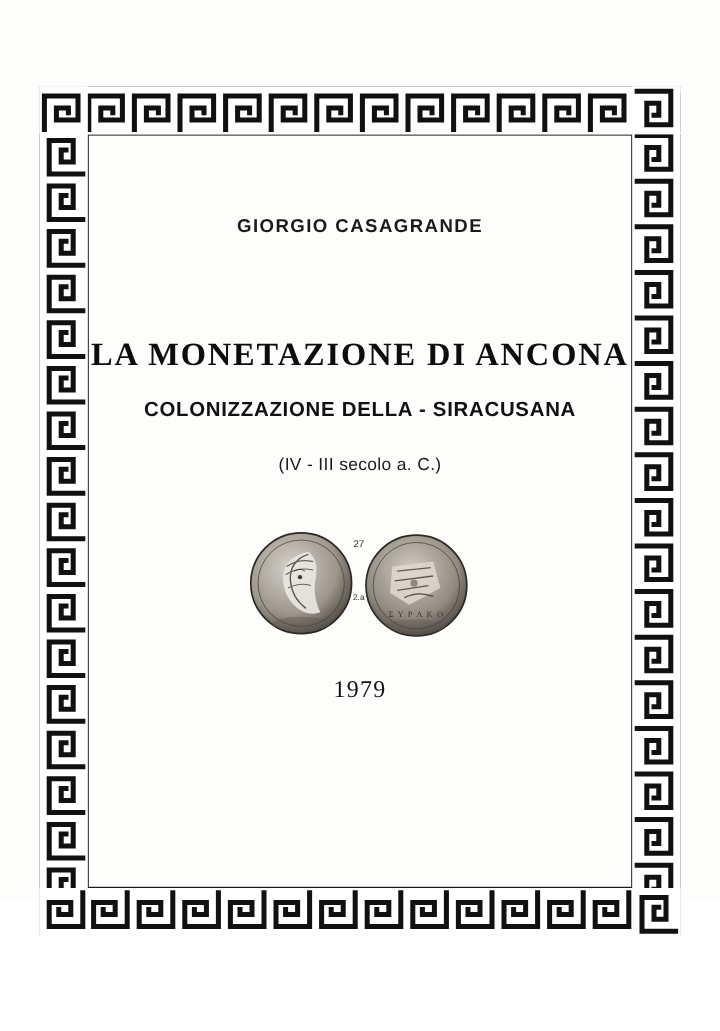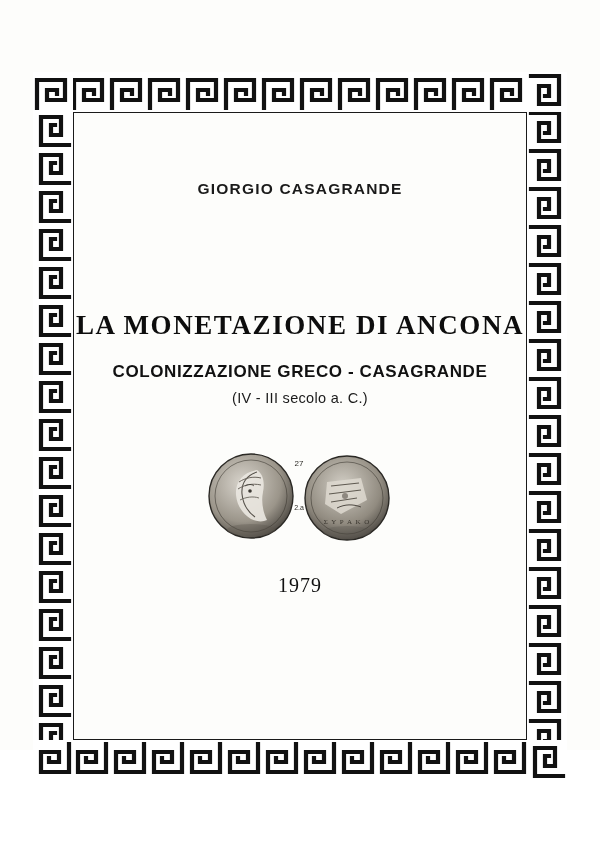--- a/index.html
+++ b/index.html
@@ -86,38 +86,38 @@
     text-align: center;
   }
   .author {
     margin-top: 68px;
     font-size: 15.5px;
     letter-spacing: 1.2px;
     font-weight: 600;
     color: #1a1a1a;
   }
   .title {
-    margin-top: 112px;
+    margin-top: 82px;
     font-size: 27px;
     font-weight: 700;
     letter-spacing: 1.6px;
     color: #0d0d0d;
     font-family: "Liberation Serif", serif;
   }
   .subtitle {
     margin-top: 20px;
     font-size: 17px;
     font-weight: 700;
     letter-spacing: 0.6px;
     line-height: 1.35;
     color: #111;
   }
   .subtitle .line2 { display: block; }
   .period {
-    margin-top: 6px;
+    margin-top: 26px;
     font-size: 14.5px;
     font-weight: 400;
     letter-spacing: 0.3px;
     color: #1a1a1a;
   }
   .coins {
     margin-top: 36px;
     height: 110px;
     position: relative;
   }
@@ -663,21 +663,21 @@
       </div>
   </div>
 
   <div class="content">
 
     <div class="author">GIORGIO CASAGRANDE</div>
 
     <div class="title">LA MONETAZIONE DI ANCONA</div>
 
     <div class="subtitle">
-      <span class="line2">COLONIZZAZIONE GRECO - CASAGRANDE</span>
+      <span class="line2">COLONIZZAZIONE DELLA - SIRACUSANA</span>
     </div>
 
     <div class="period">(IV - III secolo a. C.)</div>
 
     <div class="coins">
       <svg class="coin-svg" width="210" height="110" viewBox="0 0 210 110" aria-hidden="true">
         <defs>
           <radialGradient id="cg1" cx="40%" cy="35%" r="70%">
             <stop offset="0%" stop-color="#d8d4cc"></stop>
             <stop offset="65%" stop-color="#9b958a"></stop>

